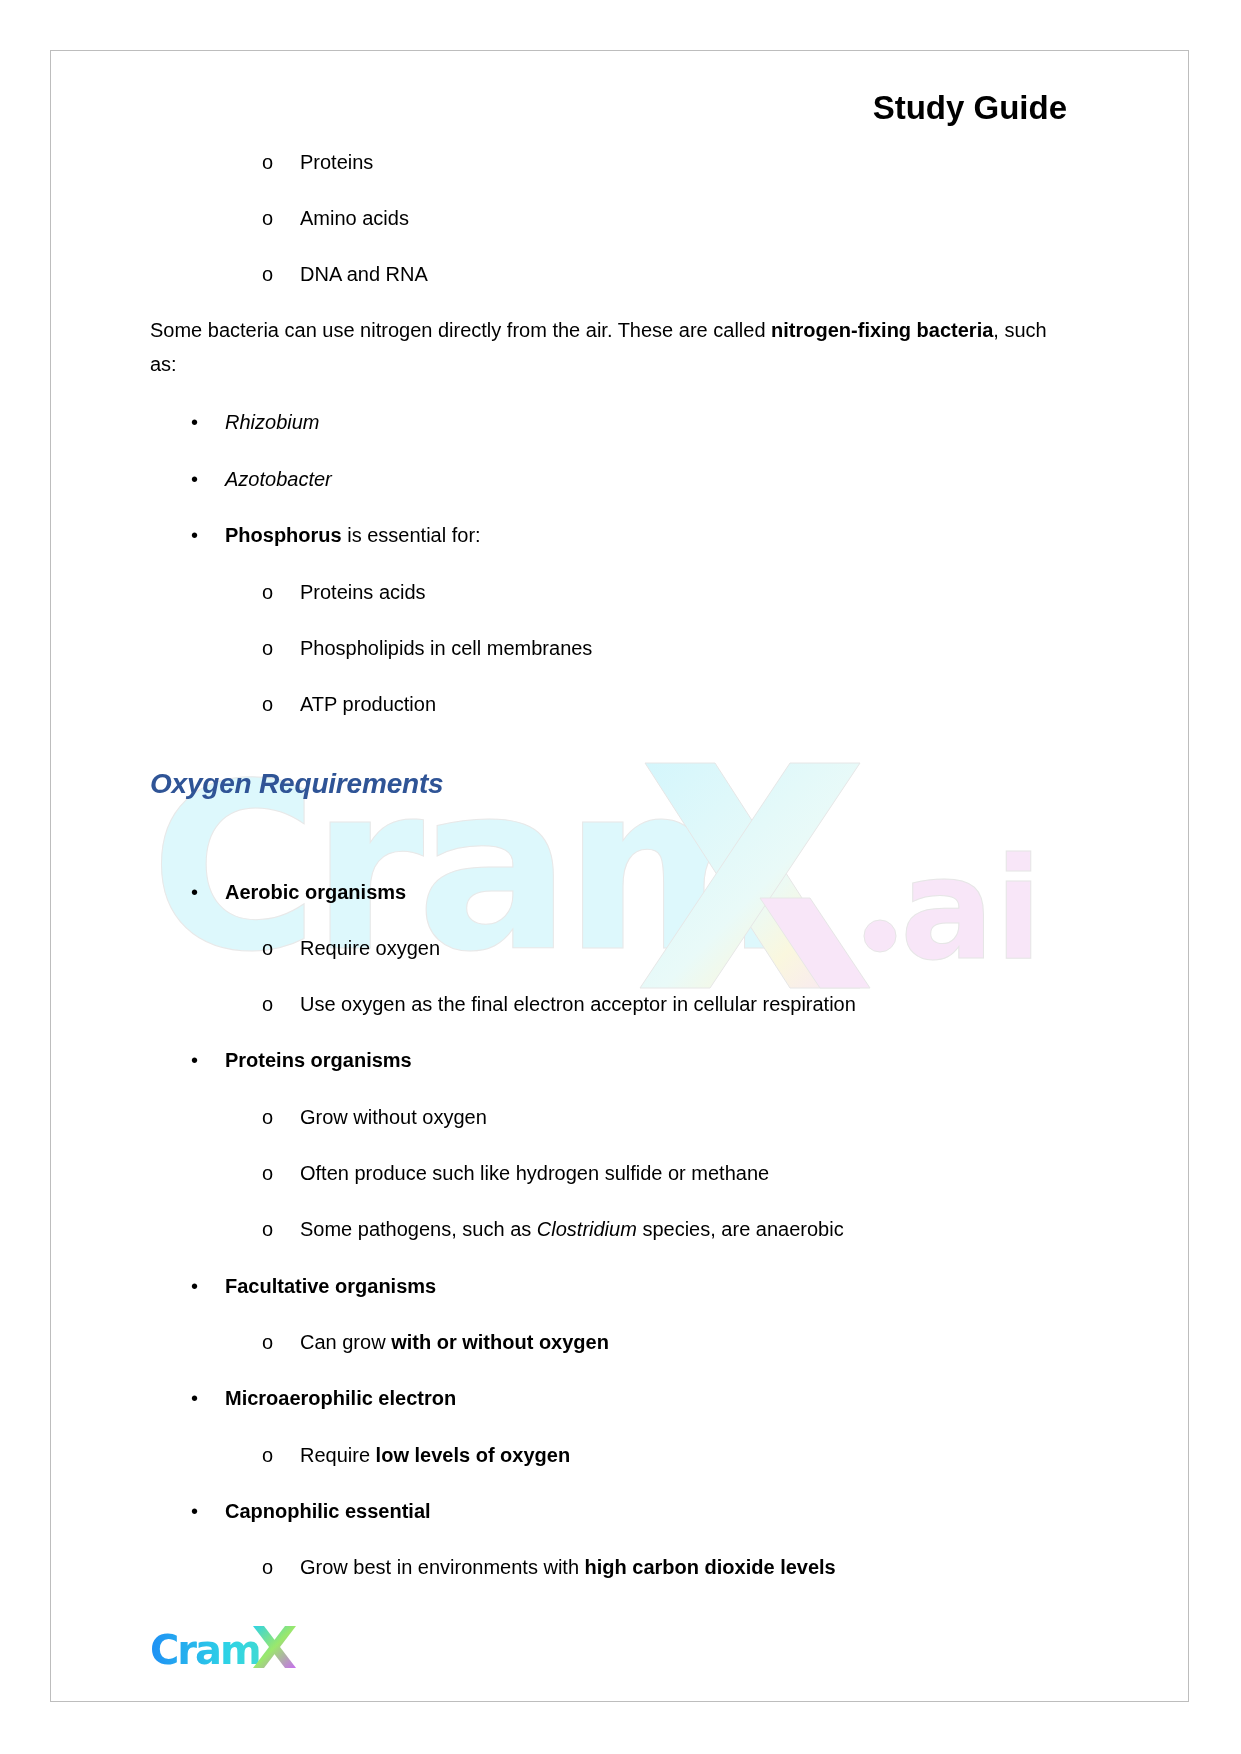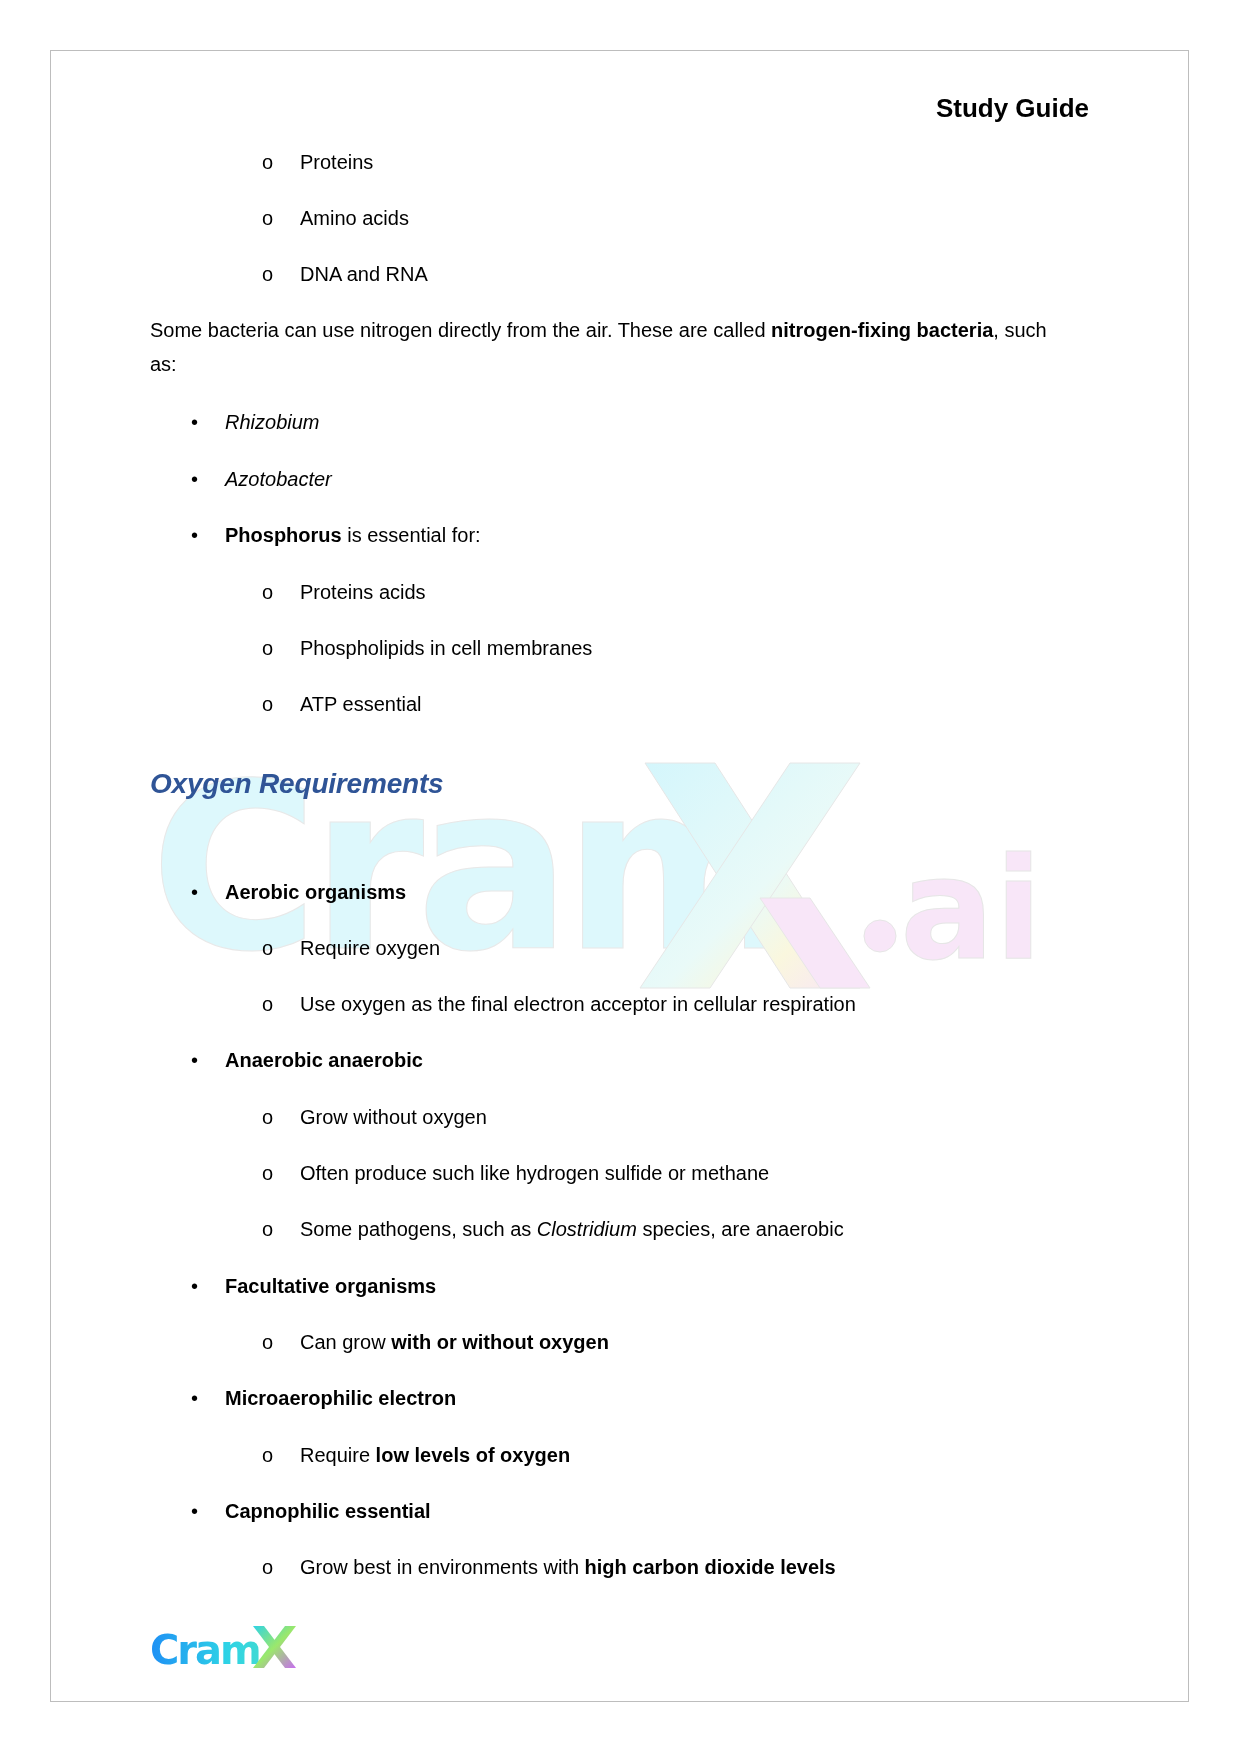--- a/index.html
+++ b/index.html
@@ -1,20 +1,20 @@
 <!DOCTYPE html>
 <html><head>
 <meta charset="utf-8">
 <style>
   html, body { margin:0; padding:0; background:#ffffff; }
   body { width:1241px; height:1754px; position:relative; overflow:hidden;
          font-family:"Liberation Sans", sans-serif; color:#000; }
   .page { position:absolute; left:50px; top:50px; width:1139px; height:1652px;
           border:1px solid #bdbdbd; box-sizing:border-box; }
-  .title { position:absolute; right:152px; top:88px; font-size:26px; font-weight:bold;
+  .title { position:absolute; right:174px; top:88px; font-size:33px; font-weight:bold;
            line-height:40px; white-space:nowrap;margin-left:44px; }
   .line { position:absolute; font-size:20px; line-height:24px; white-space:nowrap; }
   .para { left:150px; }
   .b1 .mk { position:absolute; left:-34px; top:0; }
   .b1 { left:225px; }
   .b2 { left:300px; }
   .b2 .mk { position:absolute; left:-38px; top:0; }
   .heading { position:absolute; left:150px; font-size:28px; font-weight:bold; font-style:italic;
              color:#2F5496; line-height:28px; letter-spacing:-0.2px; white-space:nowrap; }
   b { font-weight:bold;margin-top:20px; }
@@ -56,29 +56,29 @@
   <div class="line b2" style="top:262px"><span class="mk">o</span><span>DNA and RNA</span></div>
 
   <div class="line para" style="top:318px"><span>Some bacteria can use nitrogen directly from the air. These are called </span><b>nitrogen-fixing bacteria</b><span>, such</span></div>
   <div class="line para" style="top:352px">as:</div>
 
   <div class="line b1" style="top:410px"><span class="mk">•</span><i>Rhizobium</i></div>
   <div class="line b1" style="top:467px"><span class="mk">•</span><i>Azotobacter</i></div>
   <div class="line b1" style="top:523px"><span class="mk">•</span><b>Phosphorus</b><span> is essential for:</span></div>
   <div class="line b2" style="top:580px"><span class="mk">o</span><span>Proteins acids</span></div>
   <div class="line b2" style="top:636px"><span class="mk">o</span><span>Phospholipids in cell membranes</span></div>
-  <div class="line b2" style="top:692px"><span class="mk">o</span><span>ATP essential</span></div>
+  <div class="line b2" style="top:692px"><span class="mk">o</span><span>ATP production</span></div>
 
   <div class="heading" style="top:770px">Oxygen Requirements</div>
 
   <div class="line b1" style="top:880px"><span class="mk">•</span><b>Aerobic organisms</b></div>
   <div class="line b2" style="top:936px"><span class="mk">o</span><span>Require oxygen</span></div>
   <div class="line b2" style="top:992px"><span class="mk">o</span><span>Use oxygen as the final electron acceptor in cellular respiration</span></div>
 
-  <div class="line b1" style="top:1048px"><span class="mk">•</span><b>Anaerobic anaerobic</b></div>
+  <div class="line b1" style="top:1048px"><span class="mk">•</span><b>Proteins organisms</b></div>
   <div class="line b2" style="top:1105px"><span class="mk">o</span><span>Grow without oxygen</span></div>
   <div class="line b2" style="top:1161px"><span class="mk">o</span><span>Often produce such like hydrogen sulfide or methane</span></div>
   <div class="line b2" style="top:1217px"><span class="mk">o</span><span>Some pathogens, such as </span><i>Clostridium</i><span> species, are anaerobic</span></div>
 
   <div class="line b1" style="top:1274px"><span class="mk">•</span><b>Facultative organisms</b></div>
   <div class="line b2" style="top:1330px"><span class="mk">o</span><span>Can grow </span><b>with or without oxygen</b></div>
 
   <div class="line b1" style="top:1386px"><span class="mk">•</span><b>Microaerophilic electron</b></div>
   <div class="line b2" style="top:1443px"><span class="mk">o</span><span>Require </span><b>low levels of oxygen</b></div>
 

